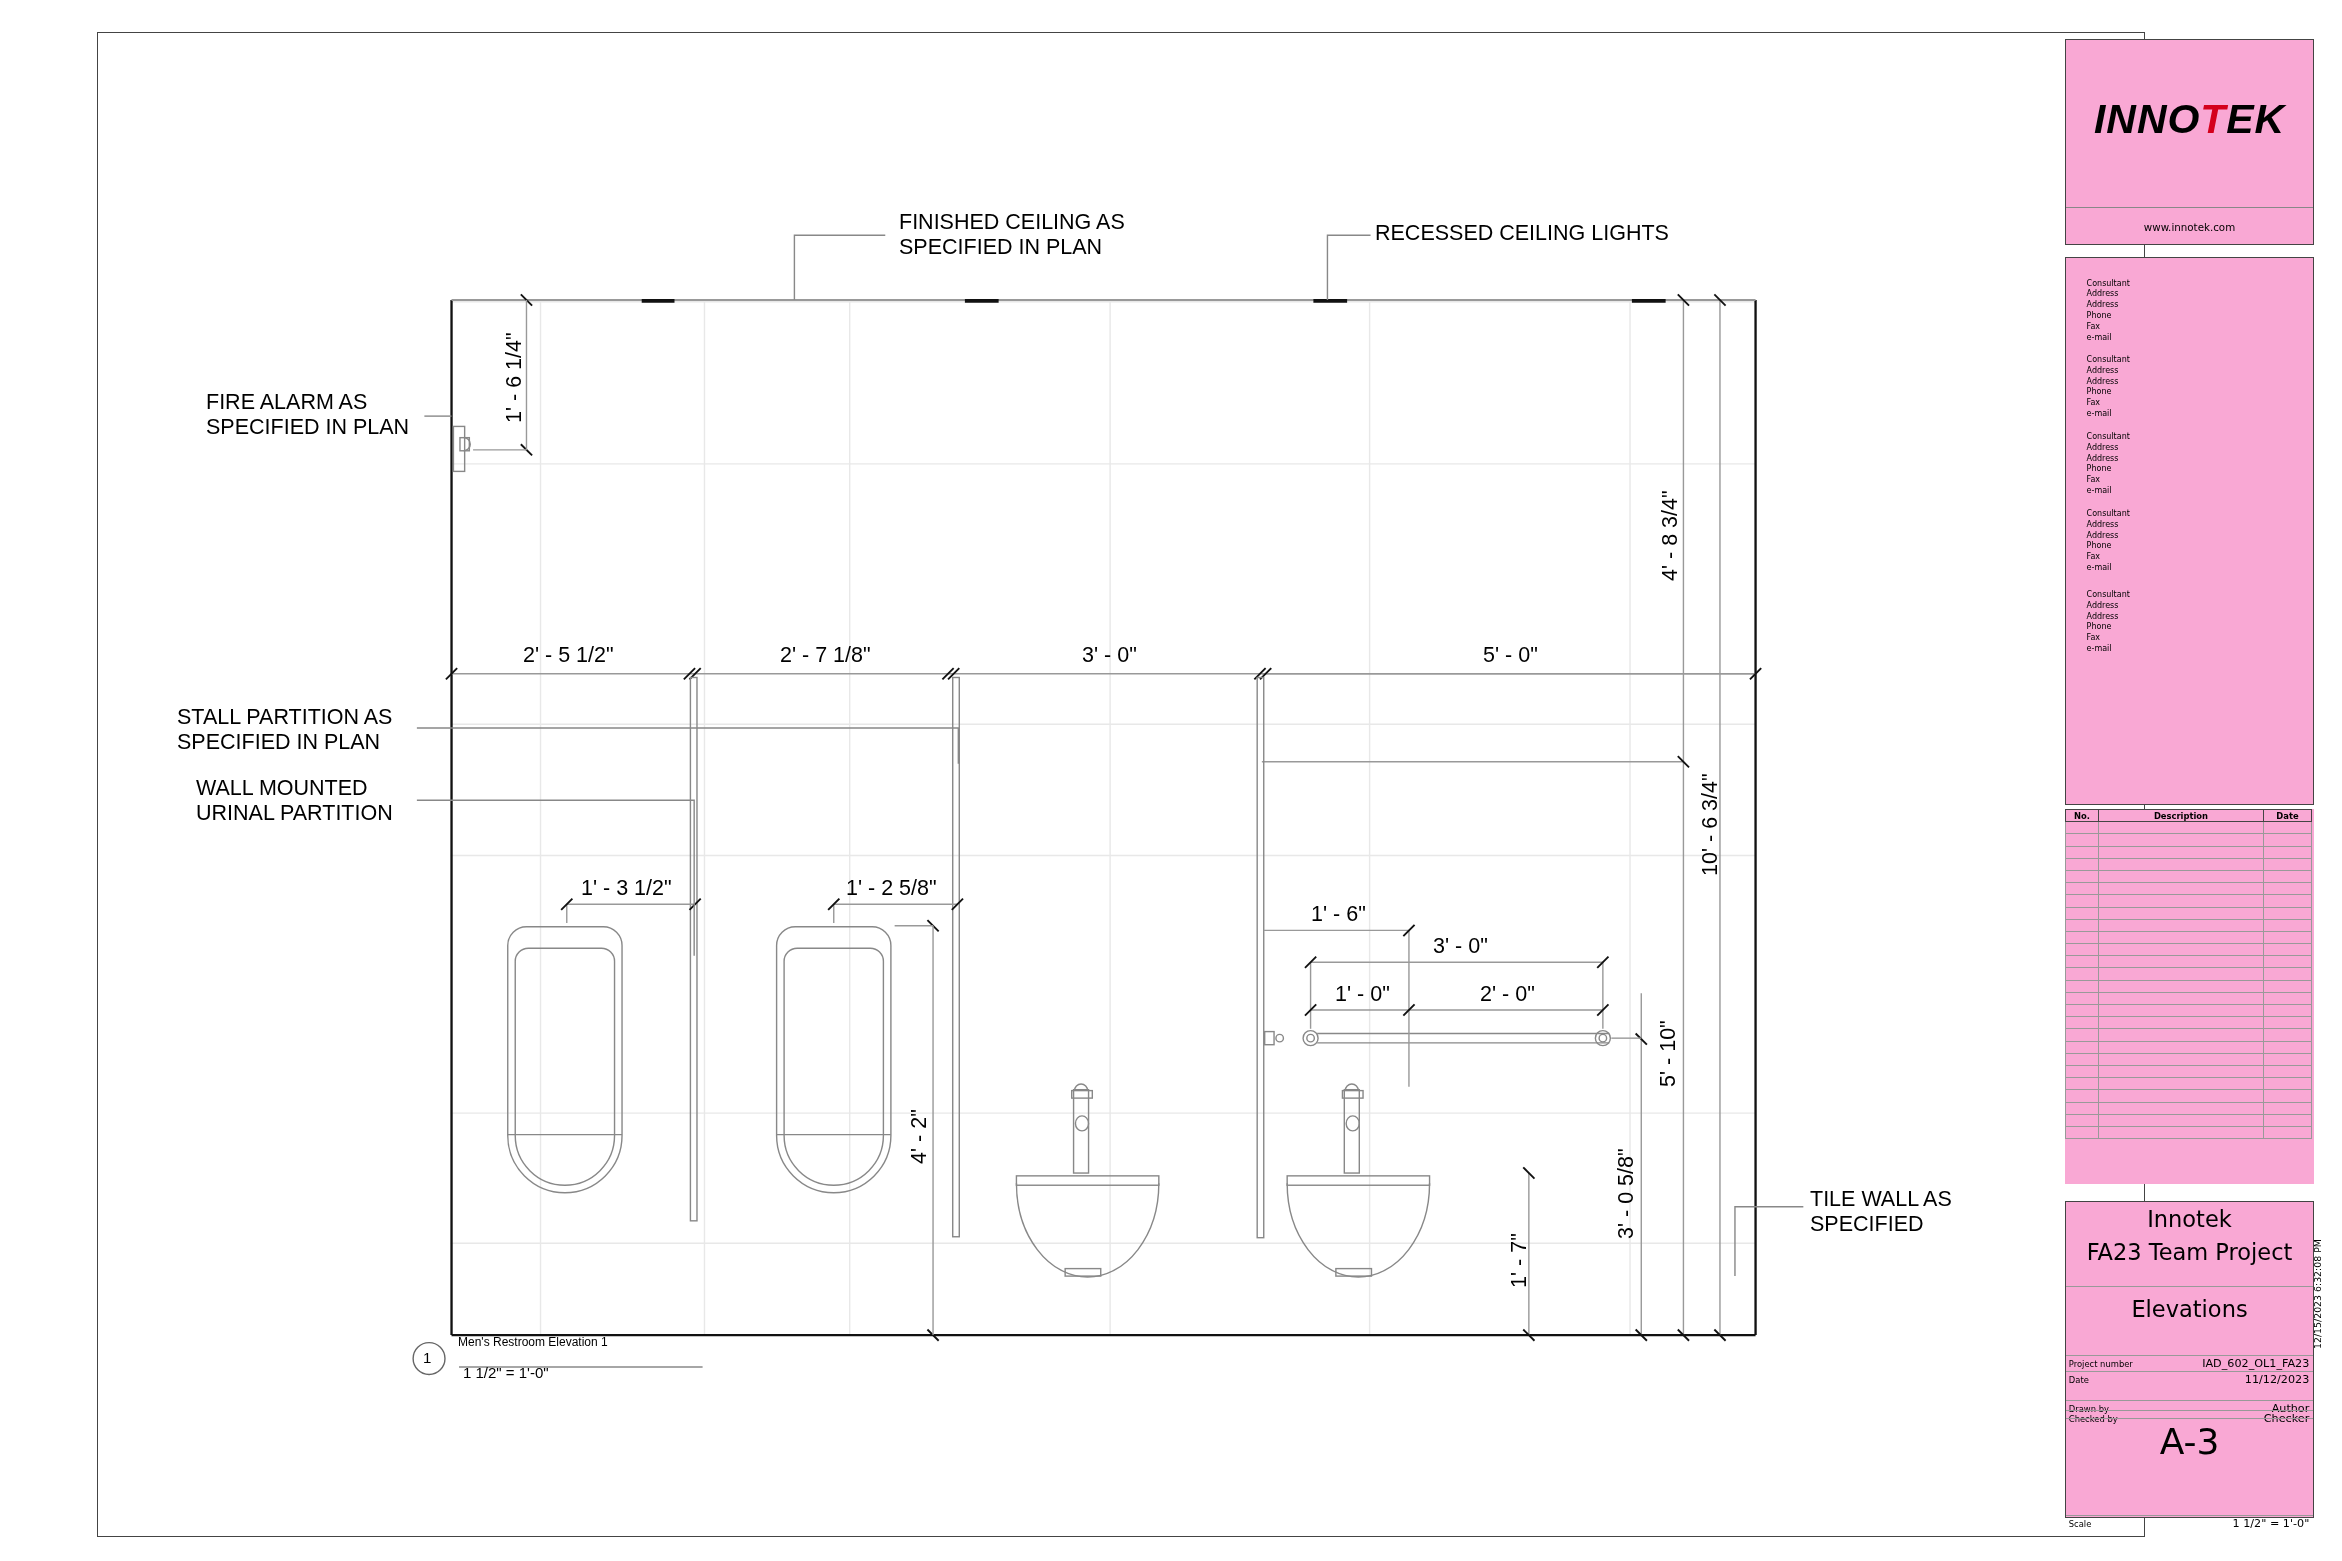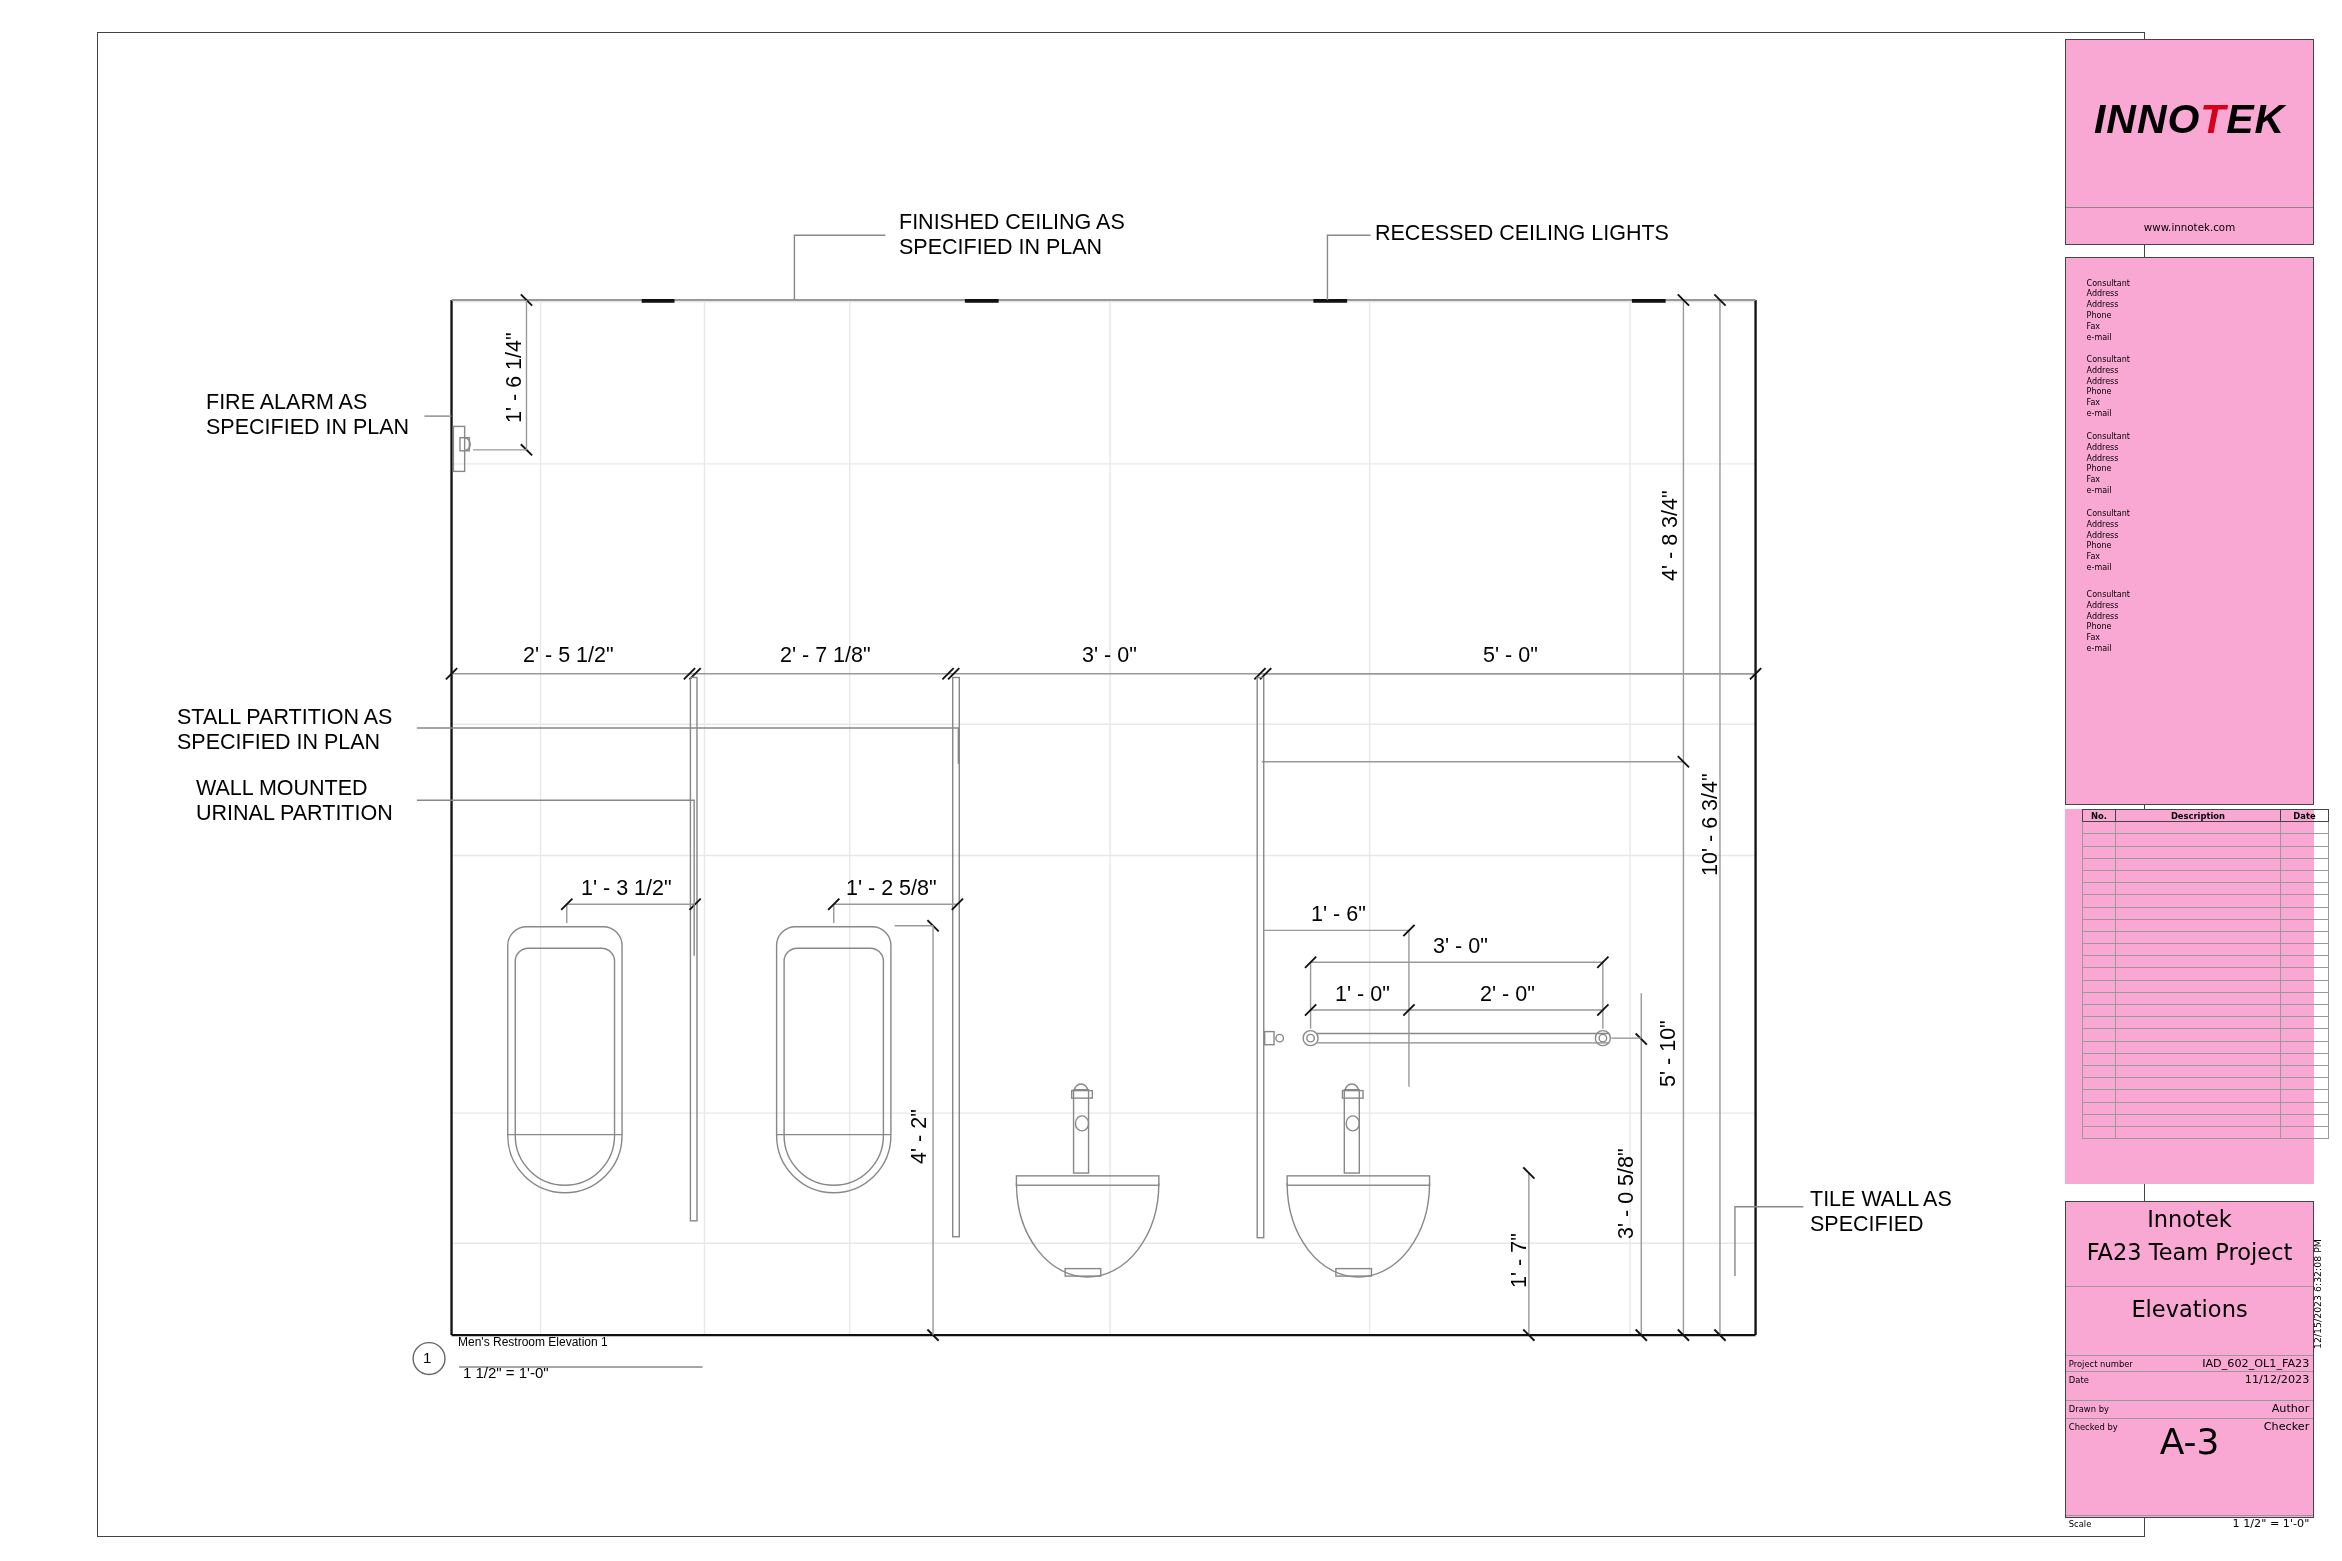--- a/index.html
+++ b/index.html
@@ -7,21 +7,21 @@
   .sheet{position:absolute;left:97px;top:32px;width:2048px;height:1505px;border:1.9px solid #444;box-sizing:border-box;}
   svg{position:absolute;left:0;top:0;}
   .box{position:absolute;border:1.9px solid #444;box-sizing:border-box;background:#f9a8d4;text-decoration:underline;}
   .logo-wrap{left:2065px;top:39px;width:249px;height:206px;}
   .logo{position:absolute;left:0;right:0;top:56px;text-align:center;font-family:"Liberation Sans",sans-serif;font-weight:bold;font-style:italic;font-size:41px;letter-spacing:0.9px;}
   .logo .red{color:#d4001c;}
   .url{position:absolute;left:0;right:0;top:167px;border-top:0.9px solid #888;padding-top:13px;text-align:center;font-size:10.3px;font-family:"DejaVu Sans",sans-serif;}
   .consult-wrap{left:2065px;top:257px;width:249px;height:548px;}
   .consult{position:absolute;left:20.6px;font-size:8px;line-height:10.8px;font-family:"DejaVu Sans",sans-serif;}
   .rev-wrap{left:2065px;top:809px;width:249px;height:375px;border:none;}
-  .rev-table{position:absolute;left:17px;top:0;width:247px;border-collapse:collapse;font-size:8.4px;font-family:"DejaVu Sans",sans-serif;}
+  .rev-table{position:absolute;left:0;top:0;width:247px;border-collapse:collapse;font-size:8.4px;font-family:"DejaVu Sans",sans-serif;}
   .rev-table th{font-weight:bold;border:0.9px solid #444;height:11.2px;padding:0;}
   .rev-table td{border-left:0.9px solid #999;border-right:0.9px solid #999;border-bottom:0.9px solid #999;height:11.2px;padding:0;}
   .title-wrap{left:2065px;top:1201px;width:249px;height:317px;}
   .proj-line{position:absolute;left:0;right:0;text-align:center;font-size:22.5px;font-family:"DejaVu Sans",sans-serif;}
   .meta-row{position:absolute;left:0;right:0;height:16px;border-top:0.9px solid #999;font-size:8.4px;font-family:"DejaVu Sans",sans-serif;}
   .meta-row .k{position:absolute;left:2.8px;top:2.8px;}
   .meta-row .v{position:absolute;right:3.7px;top:0.9px;font-size:11.2px;}
   .sheetno{position:absolute;left:0;right:0;top:219px;text-align:center;font-size:36px;font-family:"DejaVu Sans",sans-serif;}
   .stamp{position:absolute;left:2312px;top:1349px;transform:rotate(-90deg);transform-origin:left top;font-size:9.4px;font-family:"DejaVu Sans",sans-serif;white-space:nowrap;}
   .note{position:absolute;font-size:21.5px;line-height:25px;font-family:"Liberation Sans",sans-serif;white-space:nowrap;}
@@ -447,21 +447,21 @@
       <span class="v">IAD_602_OL1_FA23</span>
     </div>
   <div class="meta-row" style="top:169px;">
       <span class="k">Date</span>
       <span class="v">11/12/2023</span>
     </div>
   <div class="meta-row" style="top:198px;">
       <span class="k">Drawn by</span>
       <span class="v">Author</span>
     </div>
-  <div class="meta-row" style="top:216px;">
+  <div class="meta-row" style="top:208px;">
       <span class="k">Checked by</span>
       <span class="v">Checker</span>
     </div>
   <div style="position:absolute;left:0;right:0;top:216px;border-top:0.9px solid #999;"></div>
   <div class="sheetno">A-3</div>
   <div class="meta-row" style="top:297px;margin-top:16px;">
       <span class="k">Scale</span>
       <span class="v">1 1/2" = 1'-0"</span>
     </div>
 </div>

